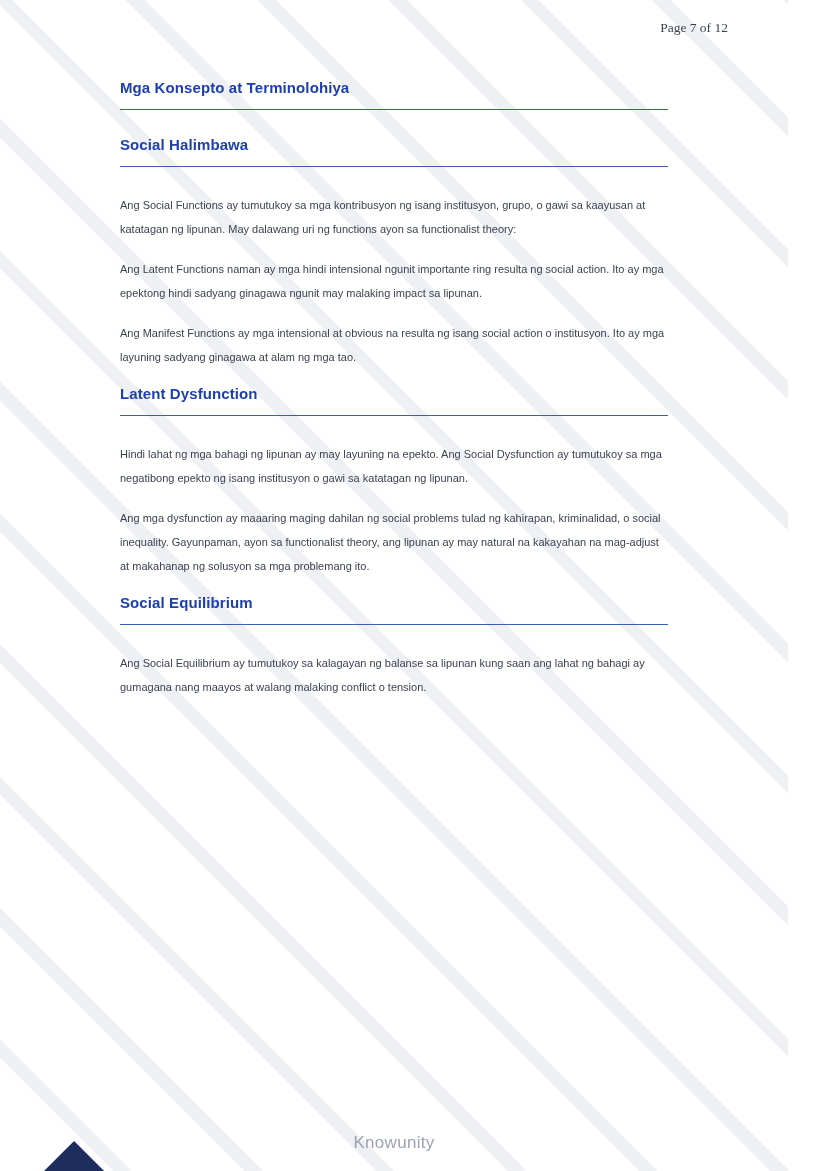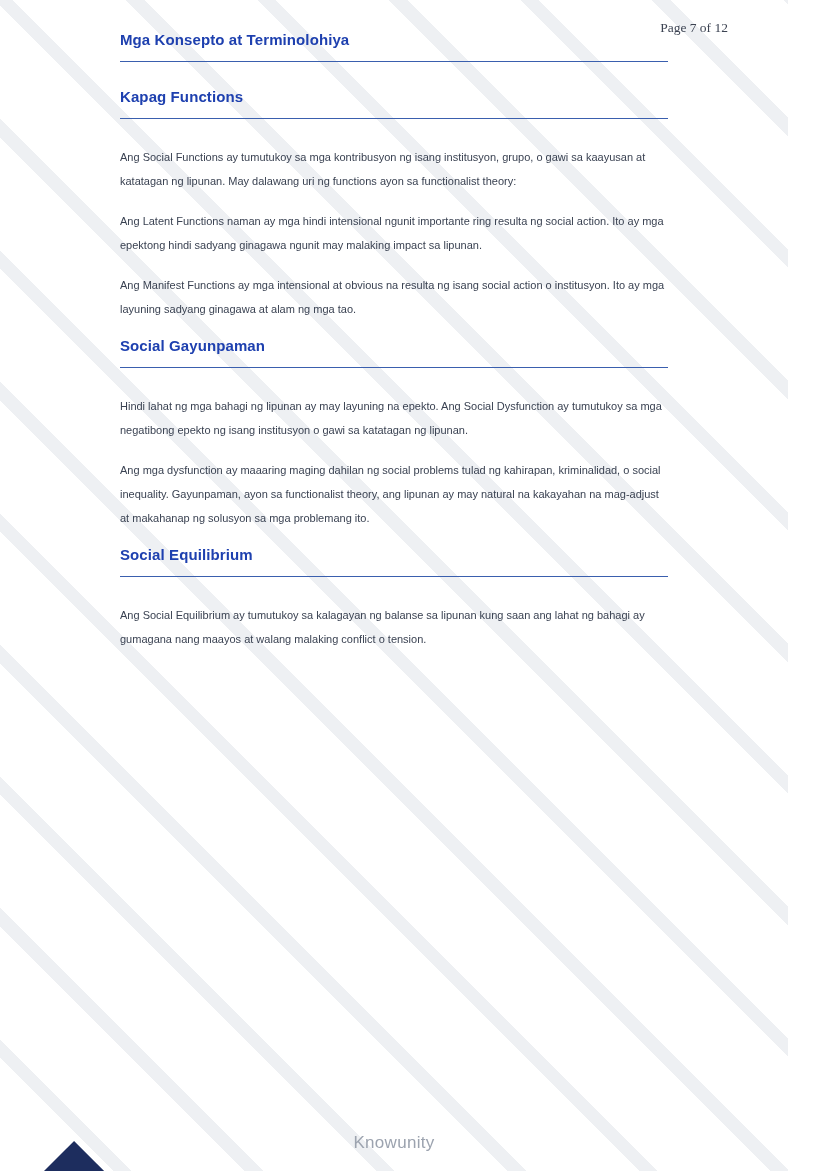--- a/index.html
+++ b/index.html
@@ -24,21 +24,21 @@
   .page-indicator {
     position: absolute;
     top: 20px;
     right: 60px;
     font-family: "Liberation Serif", serif;
     font-size: 13.5px;
     color: #3c4352;
   }
   .content {
     position: relative;
-    padding: 31px 120px 0 120px;
+    padding: 79px 120px 0 120px;
   }
   .heading {
     color: #1e40af;
     font-size: 15px;
     font-weight: 700;
     margin: 0 0 26px 0;
     padding-bottom: 13px;
     border-bottom: 1px solid #3a5fae;
     letter-spacing: 0.1px;
   }
@@ -85,29 +85,29 @@
 
 <div class="sheet">
 
   <div class="page-indicator">Page 7 of 12</div>
 
   <main class="content">
 
     <h1 class="heading">Mga Konsepto at Terminolohiya</h1>
 
     <section>
-      <h2 class="heading">Kapag Functions</h2>
+      <h2 class="heading">Social Halimbawa</h2>
       <p class="para">Ang Social Functions ay tumutukoy sa mga kontribusyon ng isang institusyon, grupo, o gawi sa kaayusan at katatagan ng lipunan. May dalawang uri ng functions ayon sa functionalist theory:</p>
       <p class="para">Ang Latent Functions naman ay mga hindi intensional ngunit importante ring resulta ng social action. Ito ay mga epektong hindi sadyang ginagawa ngunit may malaking impact sa lipunan.</p>
       <p class="para">Ang Manifest Functions ay mga intensional at obvious na resulta ng isang social action o institusyon. Ito ay mga layuning sadyang ginagawa at alam ng mga tao.</p>
 
     </section>
 
     <section>
-      <h2 class="heading">Social Gayunpaman</h2>
+      <h2 class="heading">Latent Dysfunction</h2>
       <p class="para">Hindi lahat ng mga bahagi ng lipunan ay may layuning na epekto. Ang Social Dysfunction ay tumutukoy sa mga negatibong epekto ng isang institusyon o gawi sa katatagan ng lipunan.</p>
       <p class="para">Ang mga dysfunction ay maaaring maging dahilan ng social problems tulad ng kahirapan, kriminalidad, o social inequality. Gayunpaman, ayon sa functionalist theory, ang lipunan ay may natural na kakayahan na mag-adjust at makahanap ng solusyon sa mga problemang ito.</p>
     </section>
 
     <section>
       <h2 class="heading">Social Equilibrium</h2>
       <p class="para">Ang Social Equilibrium ay tumutukoy sa kalagayan ng balanse sa lipunan kung saan ang lahat ng bahagi ay gumagana nang maayos at walang malaking conflict o tension.</p>
     </section>
 
   </main>

